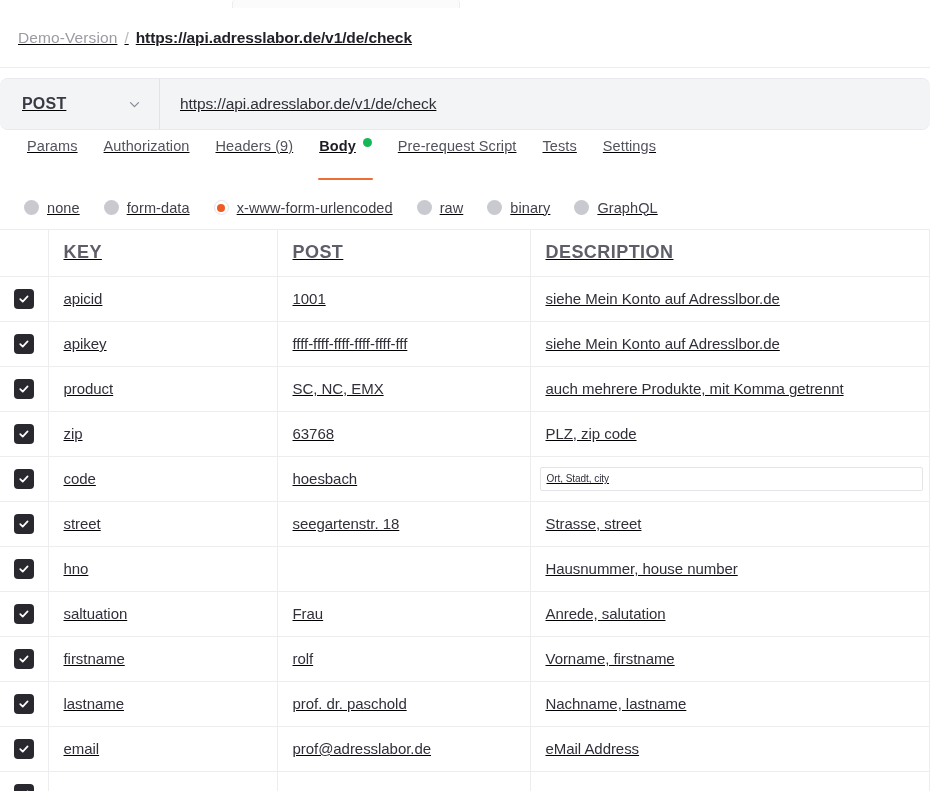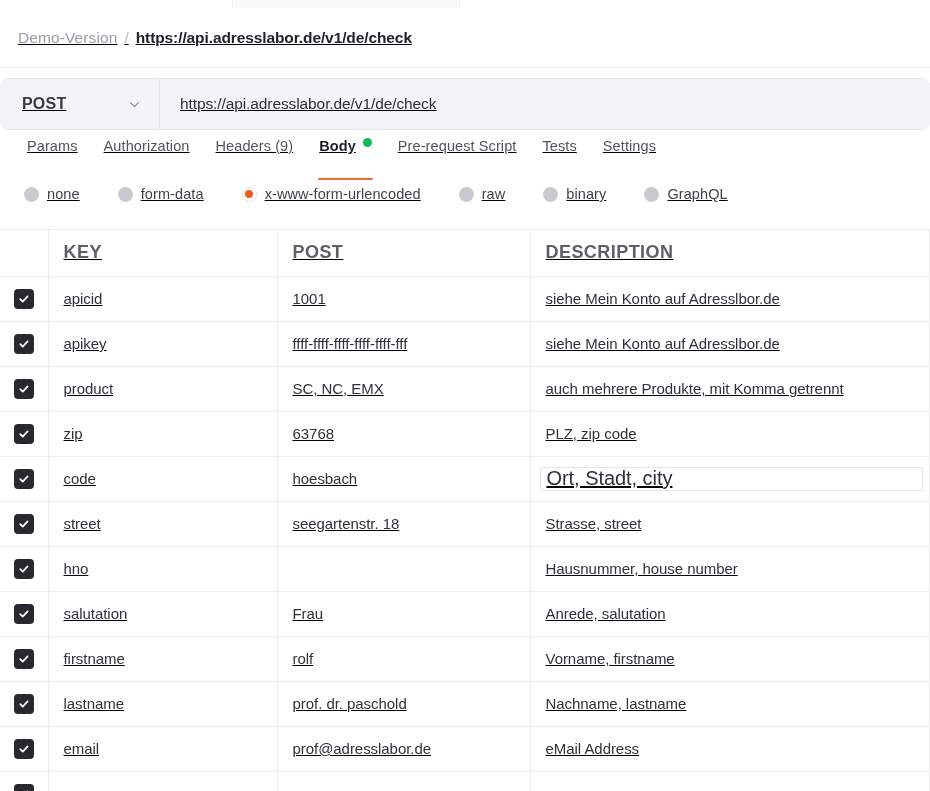--- a/index.html
+++ b/index.html
@@ -163,23 +163,23 @@
     background: #15b858;
     flex: 0 0 auto;
     display: inline-block;
   }
 
   
   .radio-row {
     flex: 0 0 auto;
     height: 44px;
     display: flex;
-    align-items: flex-start;
+    align-items: center;
     padding: 0 14px;
-    gap: 18px;
+    gap: 4px;
     background: #ffffff;
     border-bottom: 1px solid #ededf0;
   }
   .radio-item {
     display: flex;
     align-items: center;
     gap: 8px;
     padding: 0 10px;
     cursor: pointer;
     white-space: nowrap;
@@ -277,21 +277,21 @@
   }
   td.cell-desc.hovered .desc-input {
     display: flex;
     align-items: center;
     height: 24px;
     margin: 0 6px 0 9px;
     padding: 0 6px;
     border: 1px solid #e4e4e9;
     border-radius: 2px;
     background: #ffffff;
-    font-size: 20px;
+    font-size: 10px;
     color: #30303a;
     overflow: hidden;
     white-space: nowrap;
   }
 </style>
 </head>
 <body>
 
 <div class="app">
 
@@ -460,21 +460,21 @@
             <td class="cell-key">hno</td>
             <td class="cell-val"></td>
             <td class="cell-desc">Hausnummer, house number</td>
           </tr>
           <tr>
             <td><span class="cbox">
                 <svg viewBox="0 0 14 14" width="12" height="12" aria-hidden="true">
                   <path d="M2.6 7.2 L5.5 10.1 L11.2 3.9" fill="none" stroke="#ffffff" stroke-width="2" stroke-linecap="round" stroke-linejoin="round"></path>
                 </svg>
               </span></td>
-            <td class="cell-key">salutation</td>
+            <td class="cell-key">saltuation</td>
             <td class="cell-val">Frau</td>
             <td class="cell-desc">Anrede, salutation</td>
           </tr>
           <tr>
             <td><span class="cbox">
                 <svg viewBox="0 0 14 14" width="12" height="12" aria-hidden="true">
                   <path d="M2.6 7.2 L5.5 10.1 L11.2 3.9" fill="none" stroke="#ffffff" stroke-width="2" stroke-linecap="round" stroke-linejoin="round"></path>
                 </svg>
               </span></td>
             <td class="cell-key">firstname</td>

